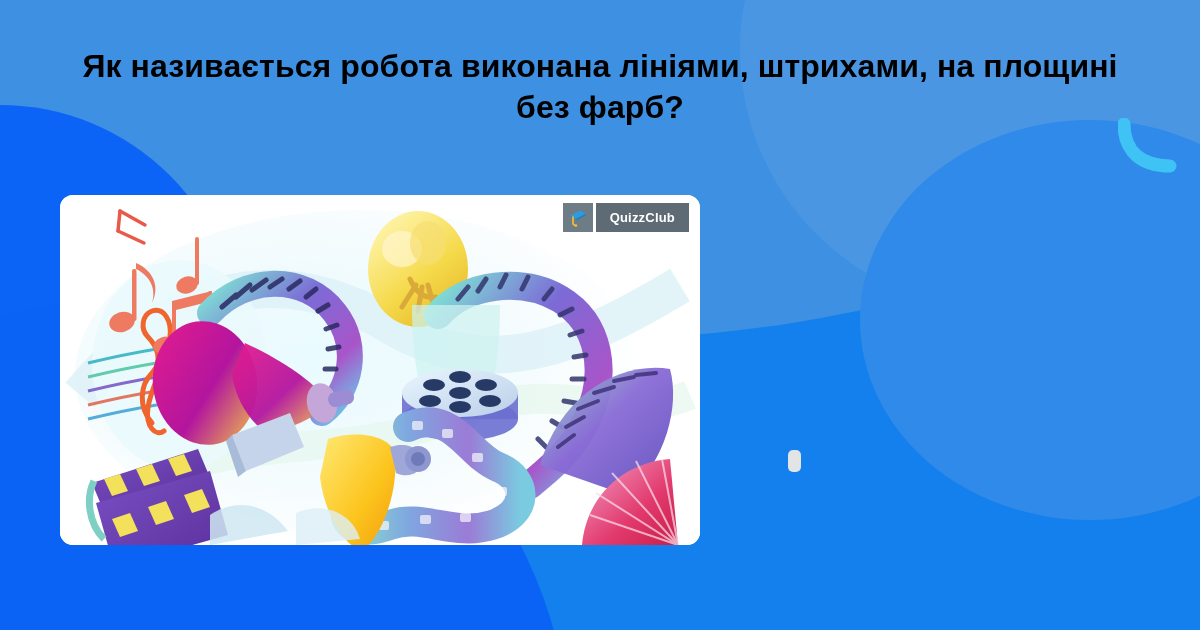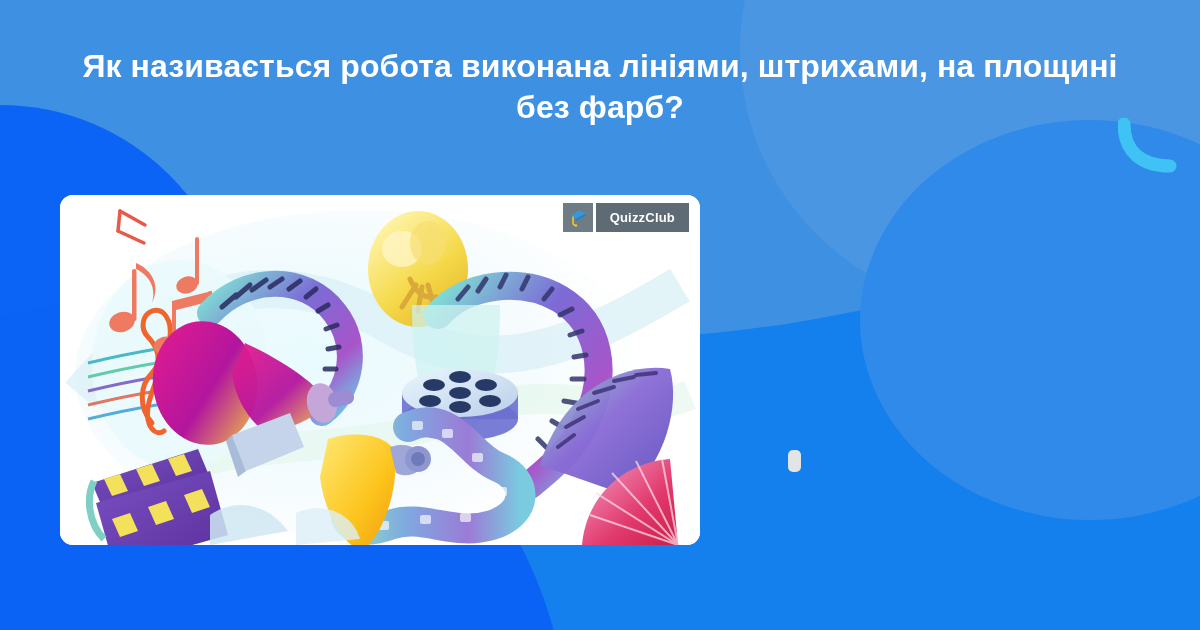--- a/index.html
+++ b/index.html
@@ -58,21 +58,21 @@
     left:1118px; top:118px;
     width:60px; height:56px;
   }
 
   
   .title {
     position:absolute;
     left:60px; top:46px;
     width:1080px;
     text-align:center;
-    color:#ffffff;
+    color:#000000;
     font-size:32px;
     font-weight:bold;
     line-height:1.28;
     letter-spacing:0.1px;
     z-index:6;
   }
 
   
   .media-card {
     position:absolute;

